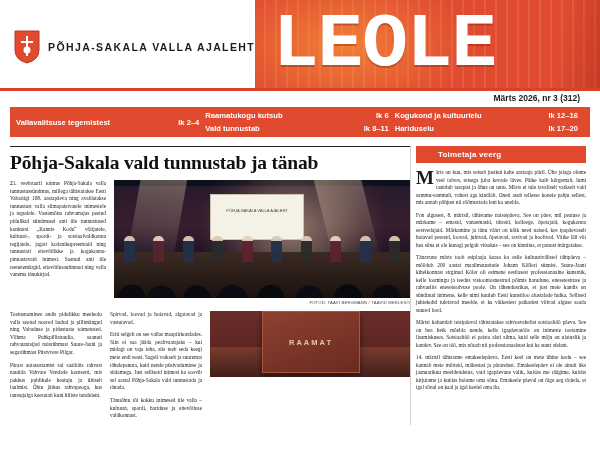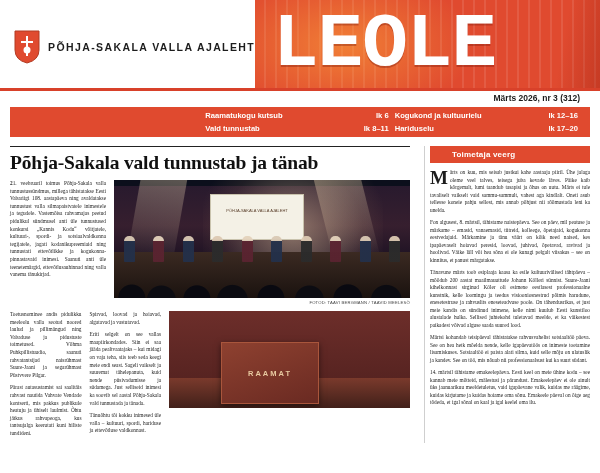--- a/index.html
+++ b/index.html
@@ -134,21 +134,21 @@
     gap: 6px;
     white-space: nowrap;
   }
   .index-row .pg { font-weight: 700; }
 
   
   .content {
     position: relative;
     margin: 9px 10px 0 10px;
     display: flex;
-    gap: 20px;
+    gap: 6px;
   }
   .main-col {
     width: 400px;
     position: relative;
   }
   .side-col {
     width: 170px;
     position: relative;
   }
   .headline {
@@ -271,24 +271,23 @@
 
   .lower-grid {
     display: flex;
     gap: 8px;
     margin-top: 6px;
   }
   .lower-col { width: 96px; }
   .book-photo {
     position: relative;
     width: 200px;
-    height: 97px;
+    height: 66px;
     background: linear-gradient(180deg, #6d2e2a 0%, #4d1f1d 100%);
     overflow: hidden;
-    padding-left: 41px;
   }
   .book-photo .table {
     position: absolute; left:0; right:0; bottom:0; height: 30px;
     background: linear-gradient(180deg, #7a3a2c, #41201a);
   }
   .book-photo .book {
     position: absolute;
     left: 52px; bottom: 4px;
     width: 96px; height: 60px;
     background: linear-gradient(160deg, #8e4130 0%, #6a2a22 100%);
@@ -361,20 +360,24 @@
           <circle cx="13" cy="20" r="3.5" fill="#ffffff"></circle>
         </svg>
       </span>
       <span class="masthead-subtitle">PÕHJA-SAKALA VALLA AJALEHT</span>
     </div>
   </div>
   <div class="issue-line">Märts 2026, nr 3 (312)</div>
 
   <div class="index-bar">
     <div class="index-col">
+      <div class="index-row">
+        <span>Vallavalitsuse tegemistest</span>
+        <span class="pg">lk 2–4</span>
+      </div>
     </div>
     <div class="index-col">
       <div class="index-row">
         <span>Raamatukogu kutsub</span>
         <span class="pg">lk 6</span>
       </div>
       <div class="index-row">
         <span>Vald tunnustab</span>
         <span class="pg">lk 8–11</span>
       </div>

